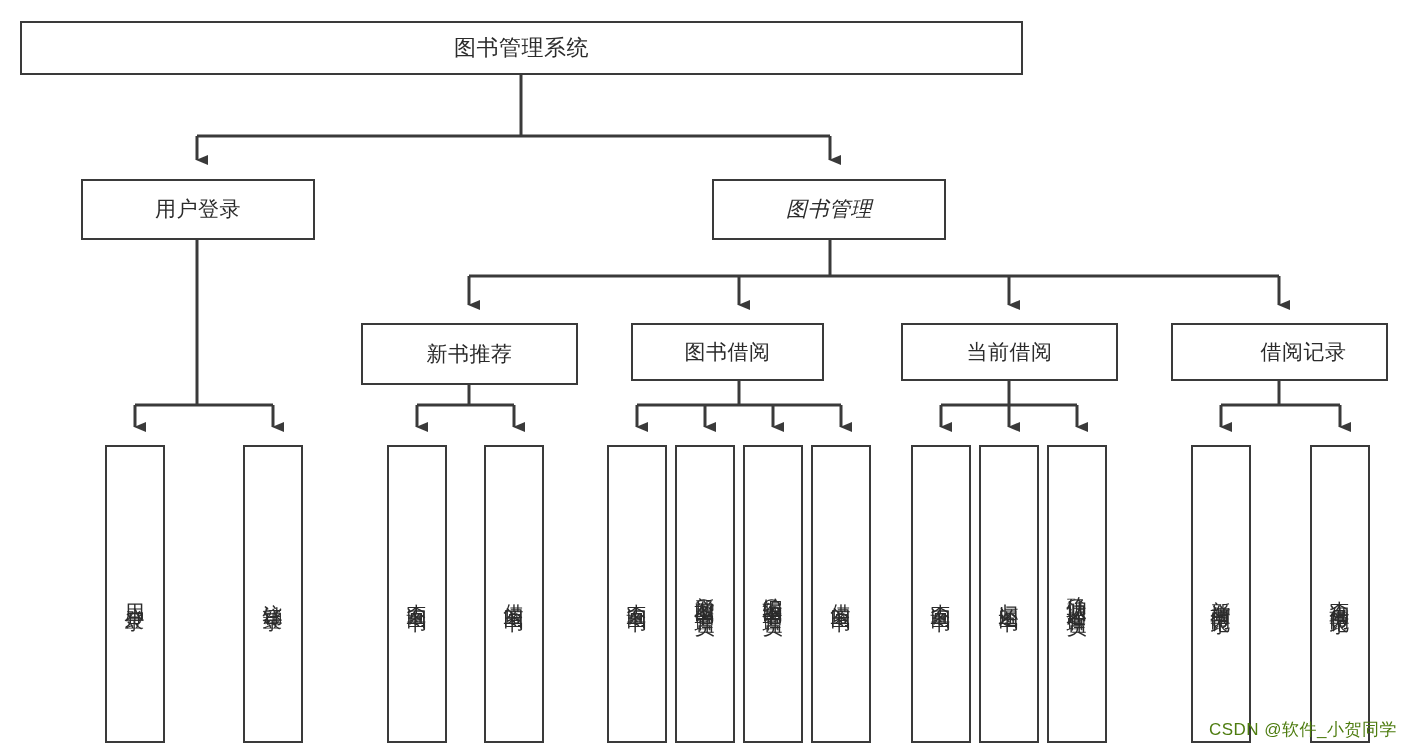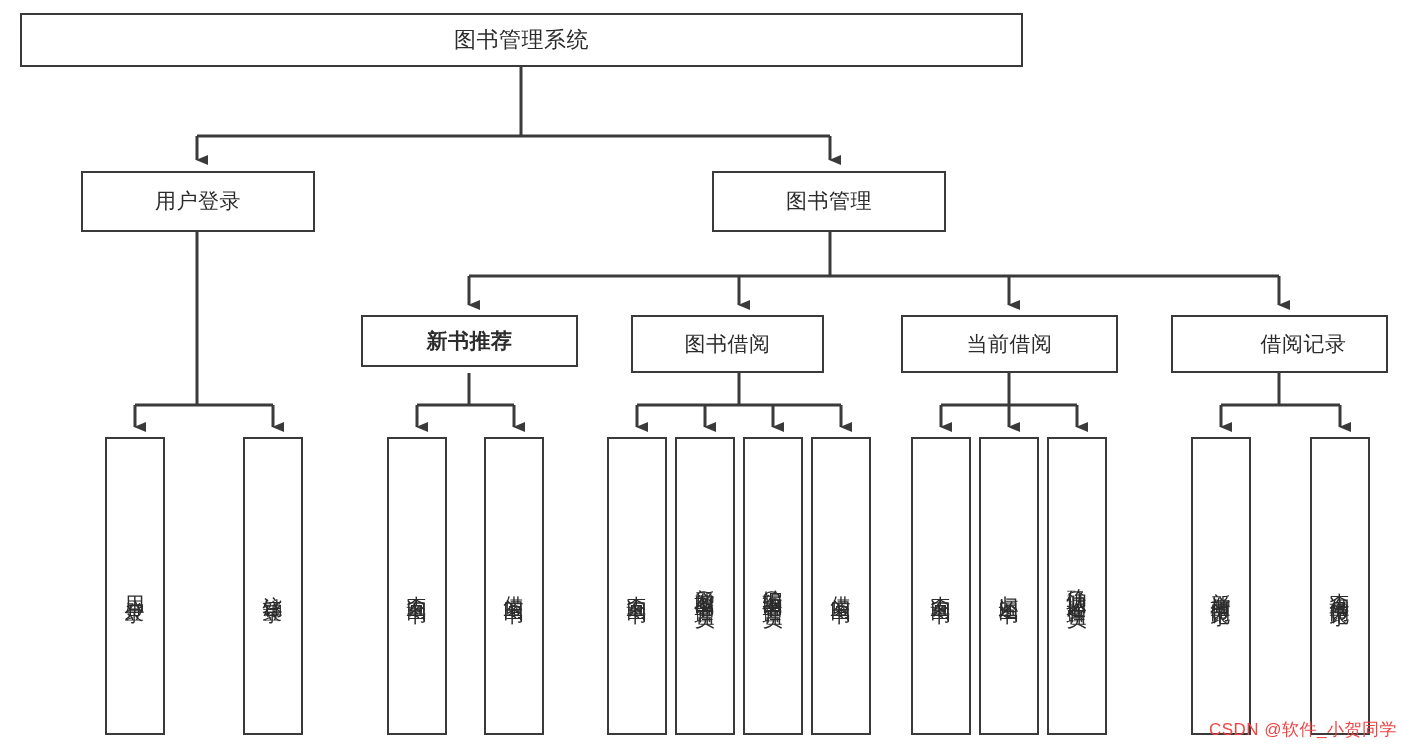--- a/index.html
+++ b/index.html
@@ -31,20 +31,21 @@
   
   .node {
     position: absolute;
     box-sizing: border-box;
     background: #ffffff;
     border: 2px solid #3a3a3a;
     display: flex;
     align-items: center;
     justify-content: center;
     text-align: center;
+    margin-top: 8px;
   }
   .node .node-label {
     display: block;
     color: #2b2b2b;
     line-height: 1.25;
     letter-spacing: 0.5px;
     white-space: nowrap;
   }
   
   .node-root .node-label { font-size: 22px; }
@@ -65,21 +66,21 @@
     line-height: 1;
     white-space: normal;
   }
 
   
   #watermark {
     position: absolute;
     right: 8px;
     bottom: 6px;
     font-size: 17px;
-    color: #ef4444;
+    color: #4d7c0f;
     letter-spacing: 0.5px;
     white-space: nowrap;
     user-select: none;
   }
 </style>
 </head>
 <body>
 
 <div id="diagram-canvas">
 
@@ -135,25 +136,25 @@
     </g>
   </svg>
 
   <div class="node node-root" style="left:20px; top:13px; width:1003px; height:54px;">
     <span class="node-label">图书管理系统</span>
   </div>
 
   <div class="node node-l2" style="left:81px; top:171px; width:234px; height:61px;">
     <span class="node-label">用户登录</span>
   </div>
-  <div class="node node-l2" style="left:712px; top:171px; width:234px; height:61px;">
+  <div class="node node-l2" style="left:712px; top:171px; width:234px; height:61px;font-style:italic;">
     <span class="node-label">图书管理</span>
   </div>
 
-  <div class="node node-l3" style="left:361px; top:315px; width:217px; height:52px;font-weight:bold;">
+  <div class="node node-l3" style="left:361px; top:315px; width:217px; height:62px;">
     <span class="node-label">新书推荐</span>
   </div>
   <div class="node node-l3" style="left:631px; top:315px; width:193px; height:58px;">
     <span class="node-label">图书借阅</span>
   </div>
   <div class="node node-l3" style="left:901px; top:315px; width:217px; height:58px;">
     <span class="node-label">当前借阅</span>
   </div>
   <div class="node node-l3" style="left:1171px; top:315px; width:217px; height:58px;padding-left:48px;">
     <span class="node-label">借阅记录</span>

